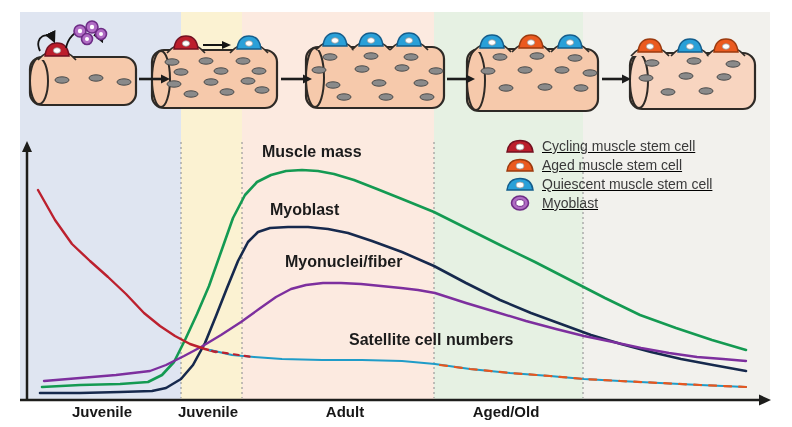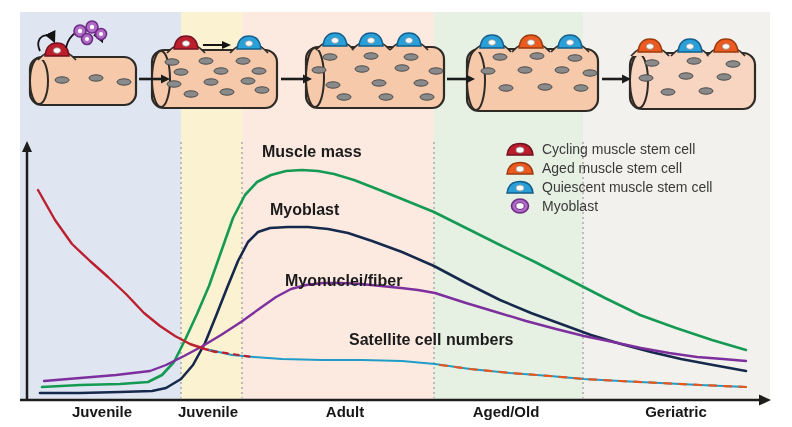--- a/index.html
+++ b/index.html
@@ -5,21 +5,21 @@
   html,body{margin:0;padding:0;background:#ffffff;}
   .fig{position:relative;width:776px;height:427px;background:#ffffff;overflow:hidden;
        font-family:"Liberation Sans",sans-serif;}
   #bands{position:absolute;left:0;top:0;width:792px;height:427px;}
   .band{position:absolute;top:12px;height:388px;}
   svg.layer{position:absolute;left:0;top:0;width:792px;height:427px;}
   .curve-label{position:absolute;font-weight:bold;font-size:16px;color:#1b1b1b;white-space:nowrap;}
   .stage-label{position:absolute;top:403px;width:140px;text-align:center;font-weight:bold;
                font-size:15px;color:#161616;white-space:nowrap;}
   .legend{position:absolute;left:505px;top:138px;}
-  .legend-row{display:flex;align-items:flex-end;height:19px;}
+  .legend-row{display:flex;align-items:flex-start;height:19px;text-decoration:underline;}
   .legend-row svg{flex:0 0 30px;margin-right:7px;}
   .legend-label{font-size:14px;color:#3a3a3a;white-space:nowrap;}
 </style>
 </head>
 <body>
 
 <div class="fig">
 
   <div id="bands">
       <div class="band" style="left: 20px; width: 161px; background: rgb(223, 229, 241);"></div>
@@ -188,28 +188,27 @@
       <circle cx="87" cy="39" r="2" fill="#ffffff"></circle>
     </g>
     <g>
       <line x1="203" y1="45" x2="224" y2="45" stroke="#141414" stroke-width="2"></line>
       <polygon points="231,45 222,41 222,49" fill="#141414"></polygon>
     </g>
   </svg>
 
   <div class="curve-label" style="left:262px;top:143px">Muscle mass</div>
   <div class="curve-label" style="left:270px;top:201px">Myoblast</div>
-  <div class="curve-label" style="left:285px;top:272px">Myonuclei/fiber</div>
+  <div class="curve-label" style="left:285px;top:253px">Myonuclei/fiber</div>
   <div class="curve-label" style="left:349px;top:331px">Satellite cell numbers</div>
 
   <div class="stage-label" style="left:32px">Juvenile</div>
   <div class="stage-label" style="left:138px">Juvenile</div>
   <div class="stage-label" style="left:275px">Adult</div>
   <div class="stage-label" style="left:436px">Aged/Old</div>
-  <div class="stage-label" style="left:606px">Geriatric</div>
 
   <div class="legend">
     <div class="legend-row">
       <svg width="30" height="16" viewBox="0 0 30 16">
         <path d="M2,14 C3,6.5 8,2.5 15,2.5 C22,2.5 27,6.5 28,14 Z" fill="#bc1e2c" stroke="#731020" stroke-width="1.5"></path>
         <ellipse cx="15" cy="9" rx="4" ry="3" fill="#ffffff" stroke="#9a9a9a" stroke-width="0.8"></ellipse>
       </svg>
       <span class="legend-label">Cycling muscle stem cell</span>
     </div>
     <div class="legend-row">

